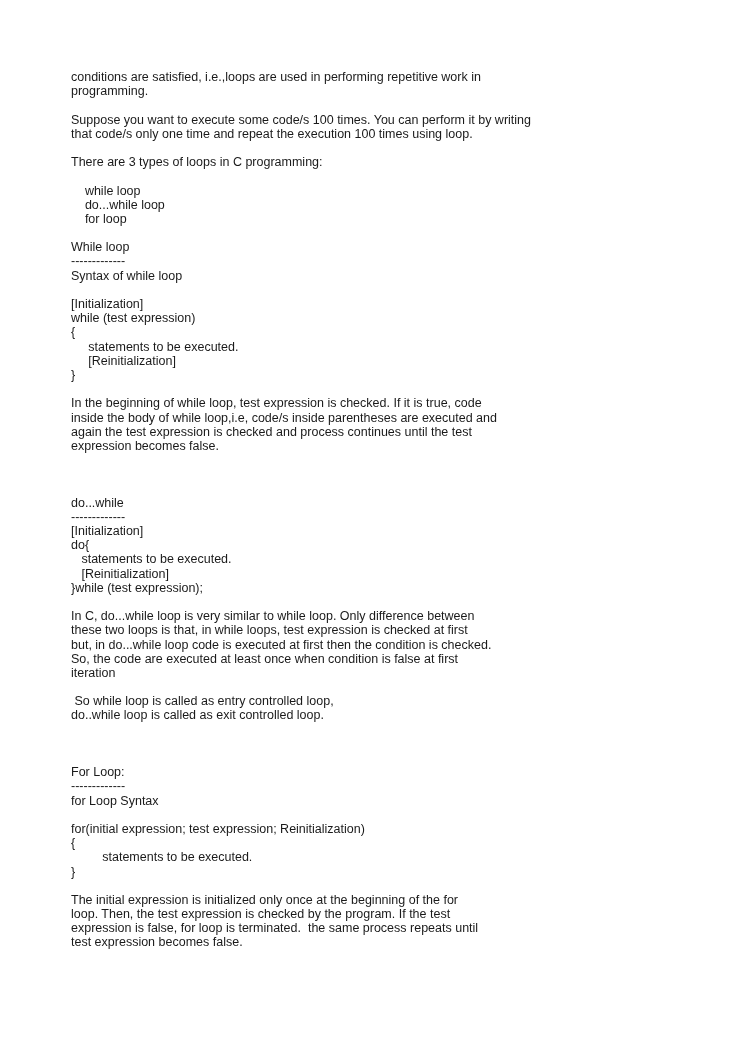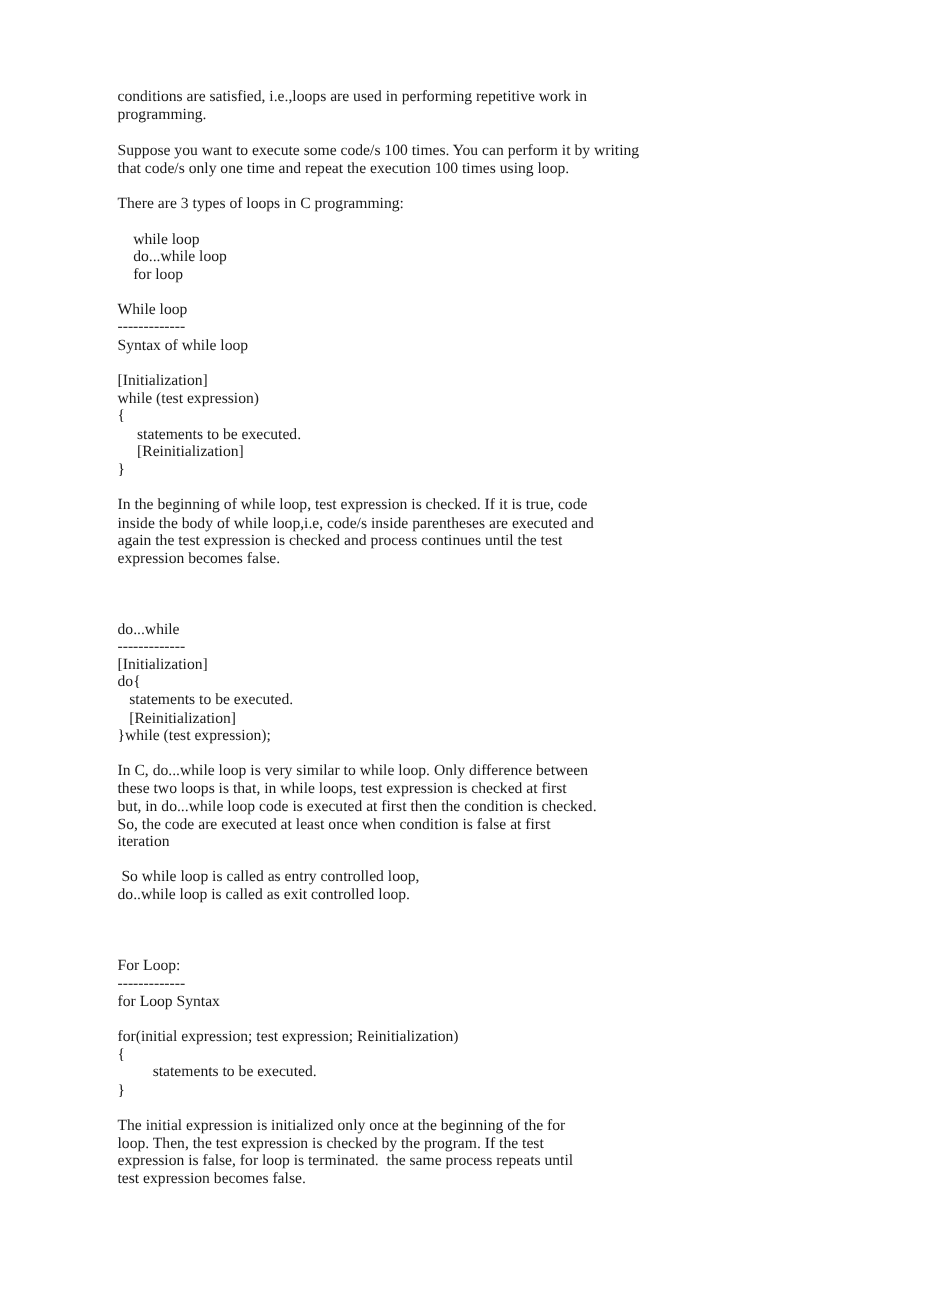--- a/index.html
+++ b/index.html
@@ -1,25 +1,24 @@
 <!DOCTYPE html>
 <html><head>
   <meta charset="utf-8">
   <style>
     html, body { margin: 0; padding: 0; background: #ffffff; }
     body { width: 743px; height: 1052px; overflow: hidden; position: relative; }
     .page {
       position: absolute;
       left: 71px;
       top: 70px;
-      font-family: Liberation Serif, serif;
+      font-family: Liberation Sans, sans-serif;
       font-size: 12.5px;
       line-height: 14.2px;
       color: #1a1a1a;
       white-space: pre;
-      margin-left: 23px;
     }
     .line { display: block; height: 14.2px; }
   </style>
 </head>
 <body>
 
 <div class="page" id="page"><span class="line">conditions are satisfied, i.e.,loops are used in performing repetitive work in</span><span class="line">programming.</span><span class="line"></span><span class="line">Suppose you want to execute some code/s 100 times. You can perform it by writing</span><span class="line">that code/s only one time and repeat the execution 100 times using loop.</span><span class="line"></span><span class="line">There are 3 types of loops in C programming:</span><span class="line"></span><span class="line">    while loop</span><span class="line">    do...while loop</span><span class="line">    for loop</span><span class="line"></span><span class="line">While loop</span><span class="line">-------------</span><span class="line">Syntax of while loop</span><span class="line"></span><span class="line">[Initialization]</span><span class="line">while (test expression)</span><span class="line">{</span><span class="line">     statements to be executed.</span><span class="line">     [Reinitialization]</span><span class="line">}</span><span class="line"></span><span class="line">In the beginning of while loop, test expression is checked. If it is true, code</span><span class="line">inside the body of while loop,i.e, code/s inside parentheses are executed and</span><span class="line">again the test expression is checked and process continues until the test</span><span class="line">expression becomes false.</span><span class="line"></span><span class="line"></span><span class="line"></span><span class="line">do...while</span><span class="line">-------------</span><span class="line">[Initialization]</span><span class="line">do{</span><span class="line">   statements to be executed.</span><span class="line">   [Reinitialization]</span><span class="line">}while (test expression);</span><span class="line"></span><span class="line">In C, do...while loop is very similar to while loop. Only difference between</span><span class="line">these two loops is that, in while loops, test expression is checked at first</span><span class="line">but, in do...while loop code is executed at first then the condition is checked.</span><span class="line">So, the code are executed at least once when condition is false at first</span><span class="line">iteration</span><span class="line"></span><span class="line"> So while loop is called as entry controlled loop,</span><span class="line">do..while loop is called as exit controlled loop.</span><span class="line"></span><span class="line"></span><span class="line"></span><span class="line">For Loop:</span><span class="line">-------------</span><span class="line">for Loop Syntax</span><span class="line"></span><span class="line">for(initial expression; test expression; Reinitialization)</span><span class="line">{</span><span class="line">         statements to be executed.</span><span class="line">}</span><span class="line"></span><span class="line">The initial expression is initialized only once at the beginning of the for</span><span class="line">loop. Then, the test expression is checked by the program. If the test</span><span class="line">expression is false, for loop is terminated.  the same process repeats until</span><span class="line">test expression becomes false.</span></div>
 
 </body></html>

